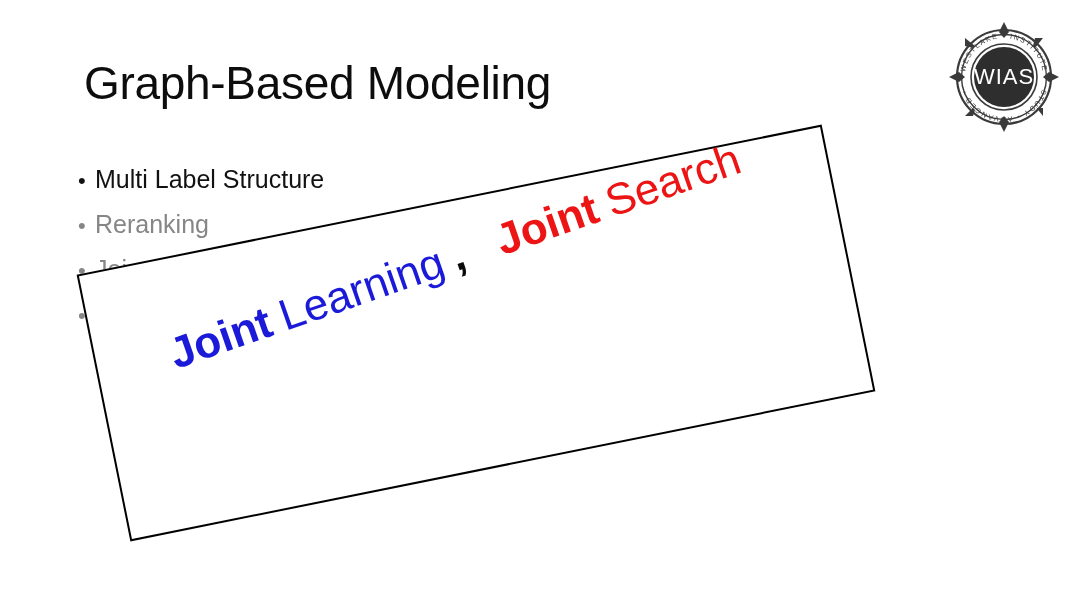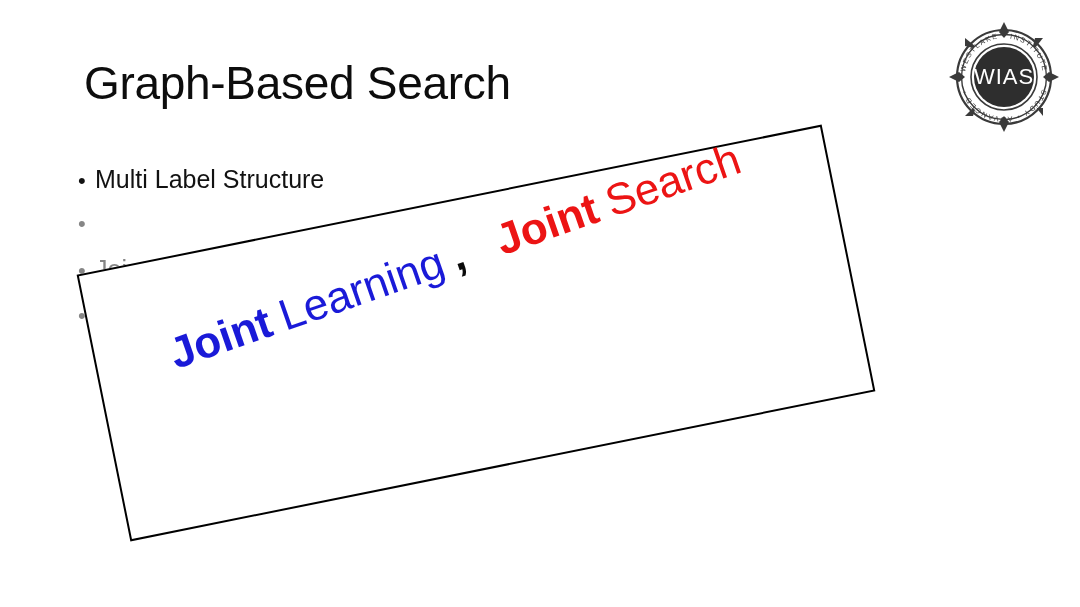--- a/index.html
+++ b/index.html
@@ -105,31 +105,32 @@
     width: 110px;
     height: 110px;
   }
   #wias-logo svg { display: block; }
 </style>
 </head>
 <body>
 
 <div id="slide">
 
-  <div id="slide-title">Graph-Based Search</div>
+  <div id="slide-title">Graph-Based Modeling</div>
 
   <div id="bullet-list">
 
     <div class="bullet-item tone-dark">
       <span class="bullet-dot">•</span>
       <span class="bullet-text">Multi Label Structure</span>
     </div>
 
     <div class="bullet-item tone-muted">
       <span class="bullet-dot">•</span>
+      <span class="bullet-text">Reranking</span>
     </div>
 
     <div class="bullet-item tone-muted">
       <span class="bullet-dot">•</span>
       <span class="bullet-text">Joint Modeling (Multi task)</span>
     </div>
 
     <div class="bullet-item tone-muted">
       <span class="bullet-dot">•</span>
       <span class="bullet-text">Joint Modeling (S</span>

